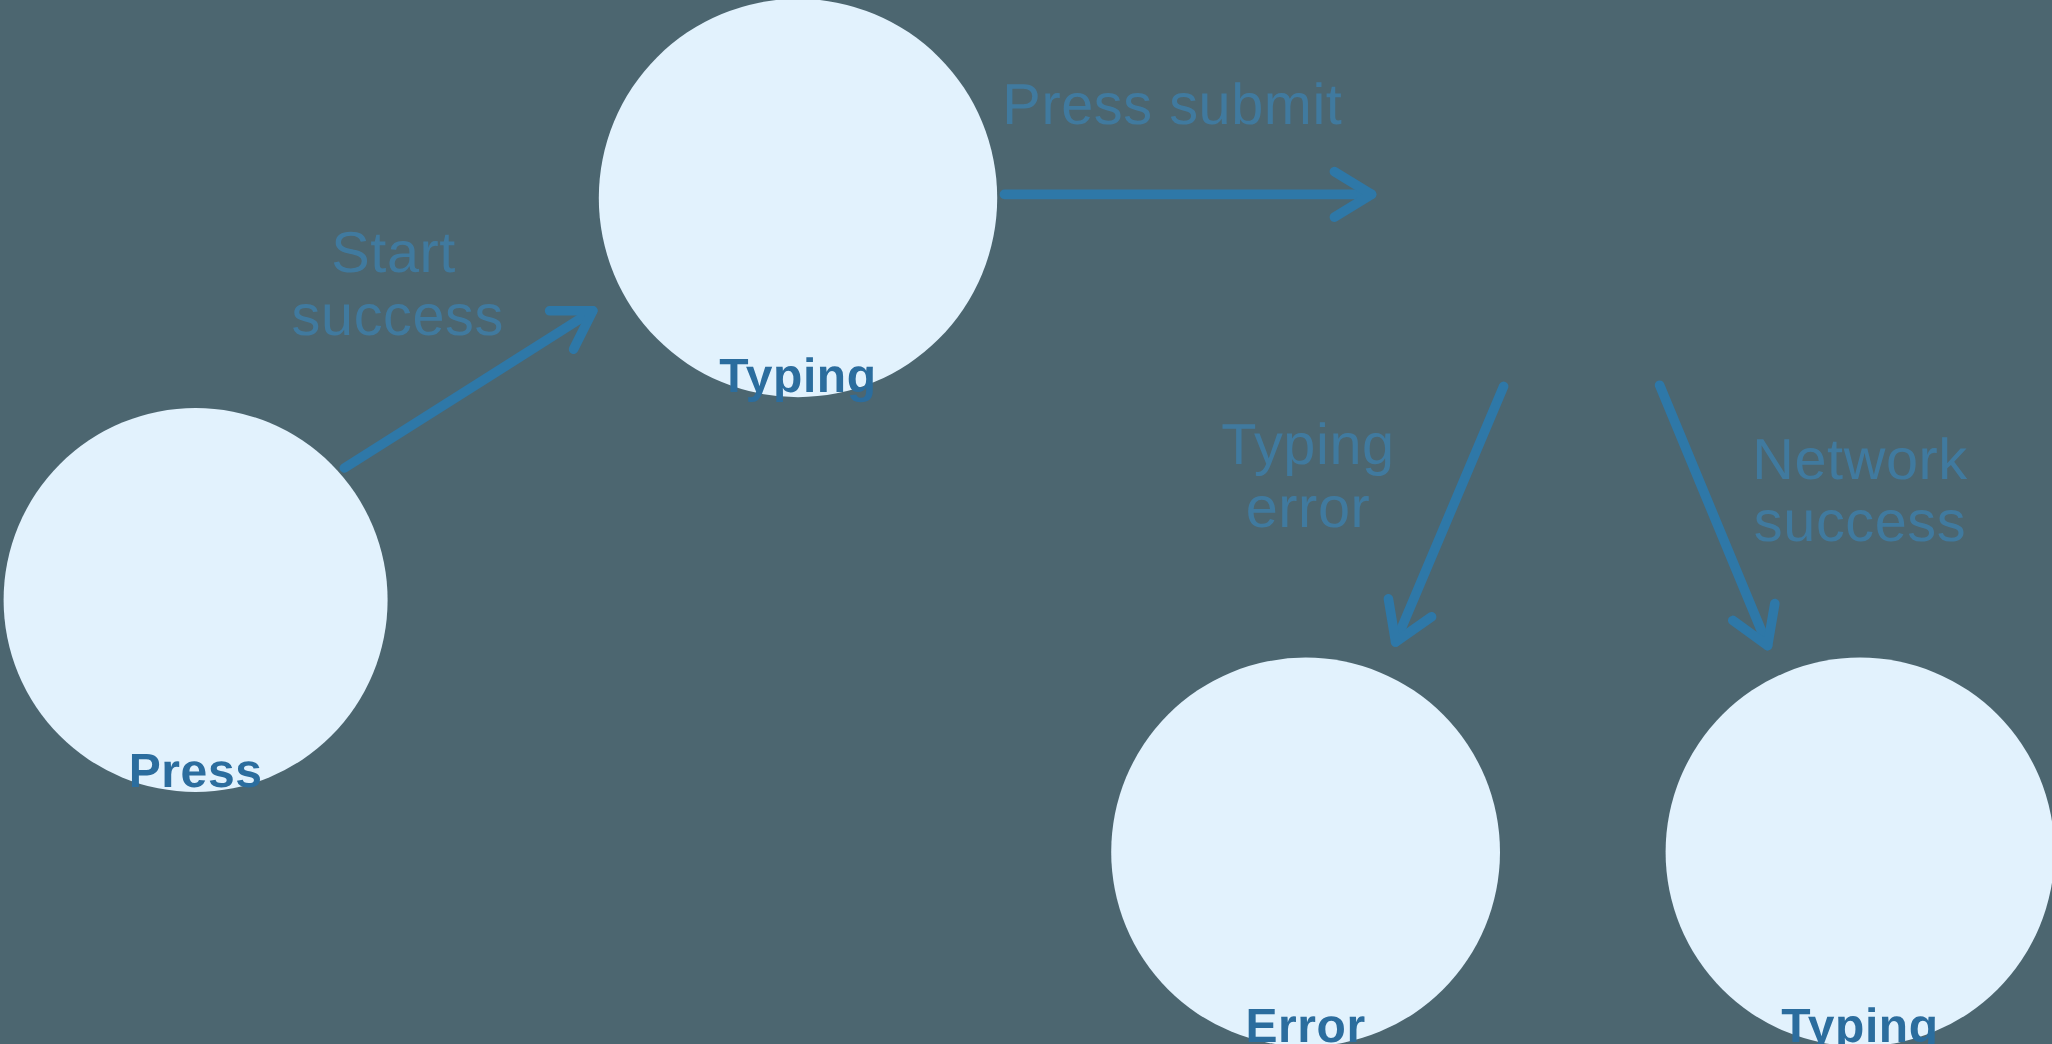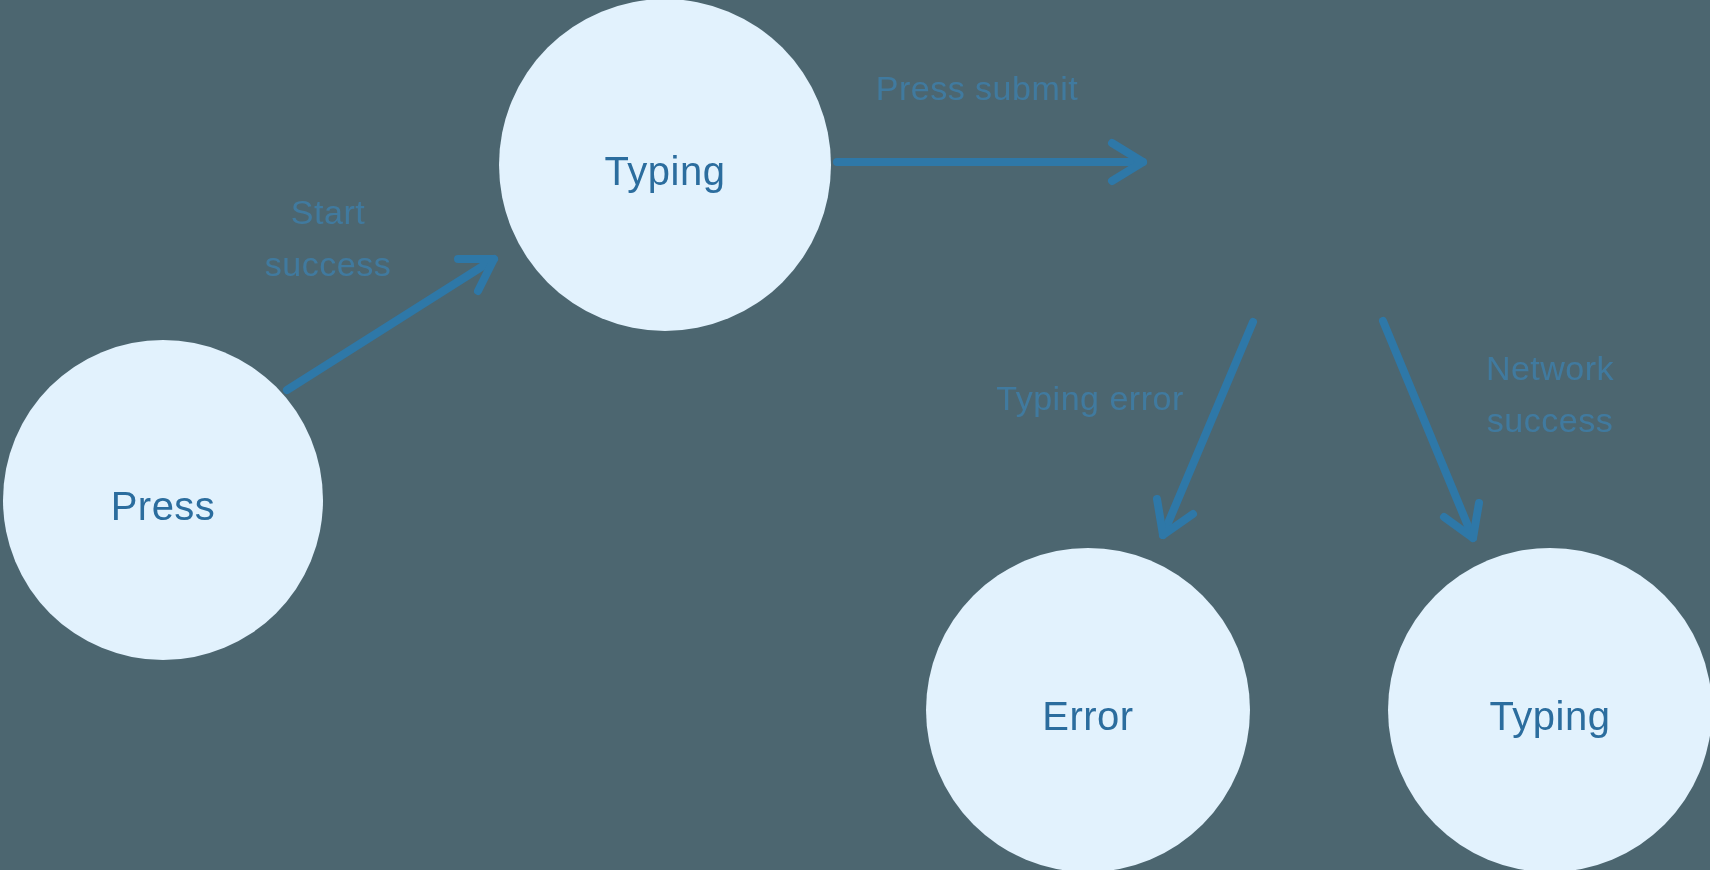--- a/index.html
+++ b/index.html
@@ -22,48 +22,48 @@
     stroke:var(--edge);
     stroke-width:8;
     fill:none;
     stroke-linecap:round;
     stroke-linejoin:round;
   }
   .node{
     position:absolute;
     border-radius:50%;
     background:var(--node-fill);
-    display:flex;align-items:center;justify-content:center;
+    display:flex;align-items:flex-end;justify-content:center;
     color:var(--node-text);
     font-size:40px;
-    font-weight:400;
+    font-weight:700;
     letter-spacing:.5px;
   }
   .node-empty     {left:3px;    top:340px; width:320px;height:320px;}
   .node-typing    {left:499px;  top:-1px;  width:332px;height:332px;}
   .node-submitting{left:1155px; top:3px;   width:330px;height:330px;}
   .node-error     {left:926px;  top:548px; width:324px;height:324px;}
   .node-success   {left:1388px; top:548px; width:324px;height:324px;}
   .node span{transform:translateY(6px);}
   .edge-label{
     position:absolute;
     transform:translate(-50%,-50%);
     text-align:center;
     color:var(--edge-label);
     opacity:.85;
-    font-size:34px;
+    font-size:48px;
     font-weight:500;
     letter-spacing:.5px;
     line-height:52px;
     white-space:normal;
   }
   .label-start-typing   {left:328px;  top:238px; width:170px;}
   .label-press-submit   {left:977px;  top:88px;  width:320px;}
   .label-network-error  {left:1090px; top:398px; width:210px;}
-  .label-network-success{left:1550px; top:394px; width:234px;}
+  .label-network-success{left:1550px; top:410px; width:234px;}
 </style>
 </head>
 <body>
 
 <div class="canvas">
 
   <svg class="edges" width="1710" height="870" viewBox="0 0 1710 870">
     <g>
       <line x1="287" y1="390" x2="494" y2="259"></line>
       <polyline points="478,291 494,259 458,259"></polyline>

